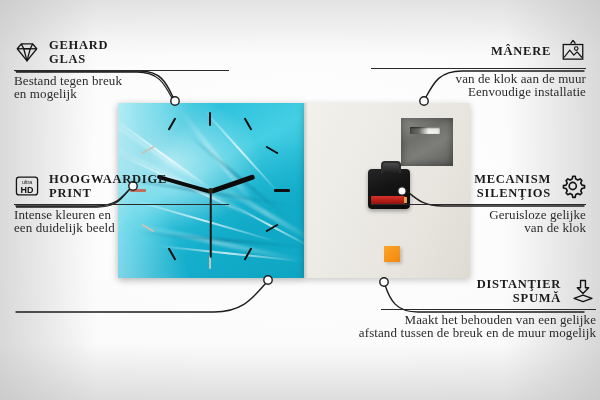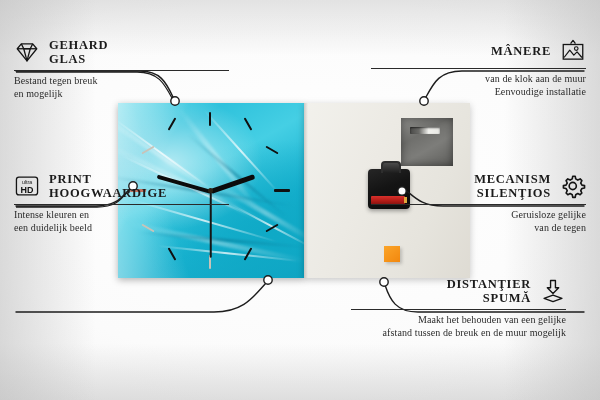--- a/index.html
+++ b/index.html
@@ -100,31 +100,31 @@
   .feat{position:absolute;width:215px;}
   .feat .head{display:flex;align-items:center;gap:9px;}
   .feat.right .head{flex-direction:row-reverse;align-items:center;}
   .feat .title{
     font-size:12.5px;line-height:14px;letter-spacing:.75px;color:#1b1b1b;
     font-weight:bold;text-transform:uppercase;
   }
   .feat.right .title{text-align:right;}
   .feat .rule{height:1px;background:#2a2a2a;margin:4px 0 4px 0;}
   .feat .desc{
-    font-size:10px;line-height:12.5px;color:#2b2b2b;letter-spacing:.1px;
+    font-size:13px;line-height:12.5px;color:#2b2b2b;letter-spacing:.1px;
   }
   .feat.right .desc{text-align:right;}
   .ico{width:26px;height:26px;flex:0 0 26px;display:block;}
 
   .f-tl{left:14px;top:38px;}
   .f-ml{left:14px;top:172px;}
   .f-bl{left:14px;top:277px;}
   .f-tr{left:371px;top:38px;}
   .f-mr{left:371px;top:172px;}
-  .f-br{left:351px;top:277px;}
+  .f-br{left:381px;top:277px;}
 </style>
 </head>
 <body>
 
 <div id="stage">
 
   <div class="product">
 
     <div class="panel-front">
       <div class="feather">
@@ -233,22 +233,22 @@
   </div>
 
   <div class="feat f-ml">
     <div class="head">
       <svg class="ico" viewBox="0 0 32 32">
         <rect x="3" y="5" width="26" height="22" rx="3" fill="none" stroke="#141414" stroke-width="1.6"></rect>
         <text x="16" y="14" font-family="Liberation Sans, sans-serif" font-size="6.5" text-anchor="middle" fill="#141414">ultra</text>
         <text x="16" y="24" font-family="Liberation Sans, sans-serif" font-size="11" font-weight="bold" text-anchor="middle" fill="#141414">HD</text>
       </svg>
       <div class="title">
+        <div>HOOGWAARDIGE</div>
         <div>PRINT</div>
-        <div>HOOGWAARDIGE</div>
       </div>
     </div>
     <div class="rule"></div>
     <div class="desc">
       <div>Intense kleuren en</div>
       <div>een duidelijk beeld</div>
     </div>
   </div>
 
 
@@ -282,21 +282,21 @@
         </g>
       </svg>
       <div class="title">
         <div>MECANISM</div>
         <div>SILENŢIOS</div>
       </div>
     </div>
     <div class="rule"></div>
     <div class="desc">
       <div>Geruisloze gelijke</div>
-      <div>van de tegen</div>
+      <div>van de klok</div>
     </div>
   </div>
 
   <div class="feat f-br right">
     <div class="head">
       <svg class="ico" viewBox="0 0 32 32">
         <g fill="none" stroke="#141414" stroke-width="1.7" stroke-linejoin="round" stroke-linecap="round">
           <path d="M13,3 L13,12 L9,12 L16,19 L23,12 L19,12 L19,3 Z"></path>
           <path d="M16,21 L27,25 L16,29 L5,25 Z"></path>
         </g>

